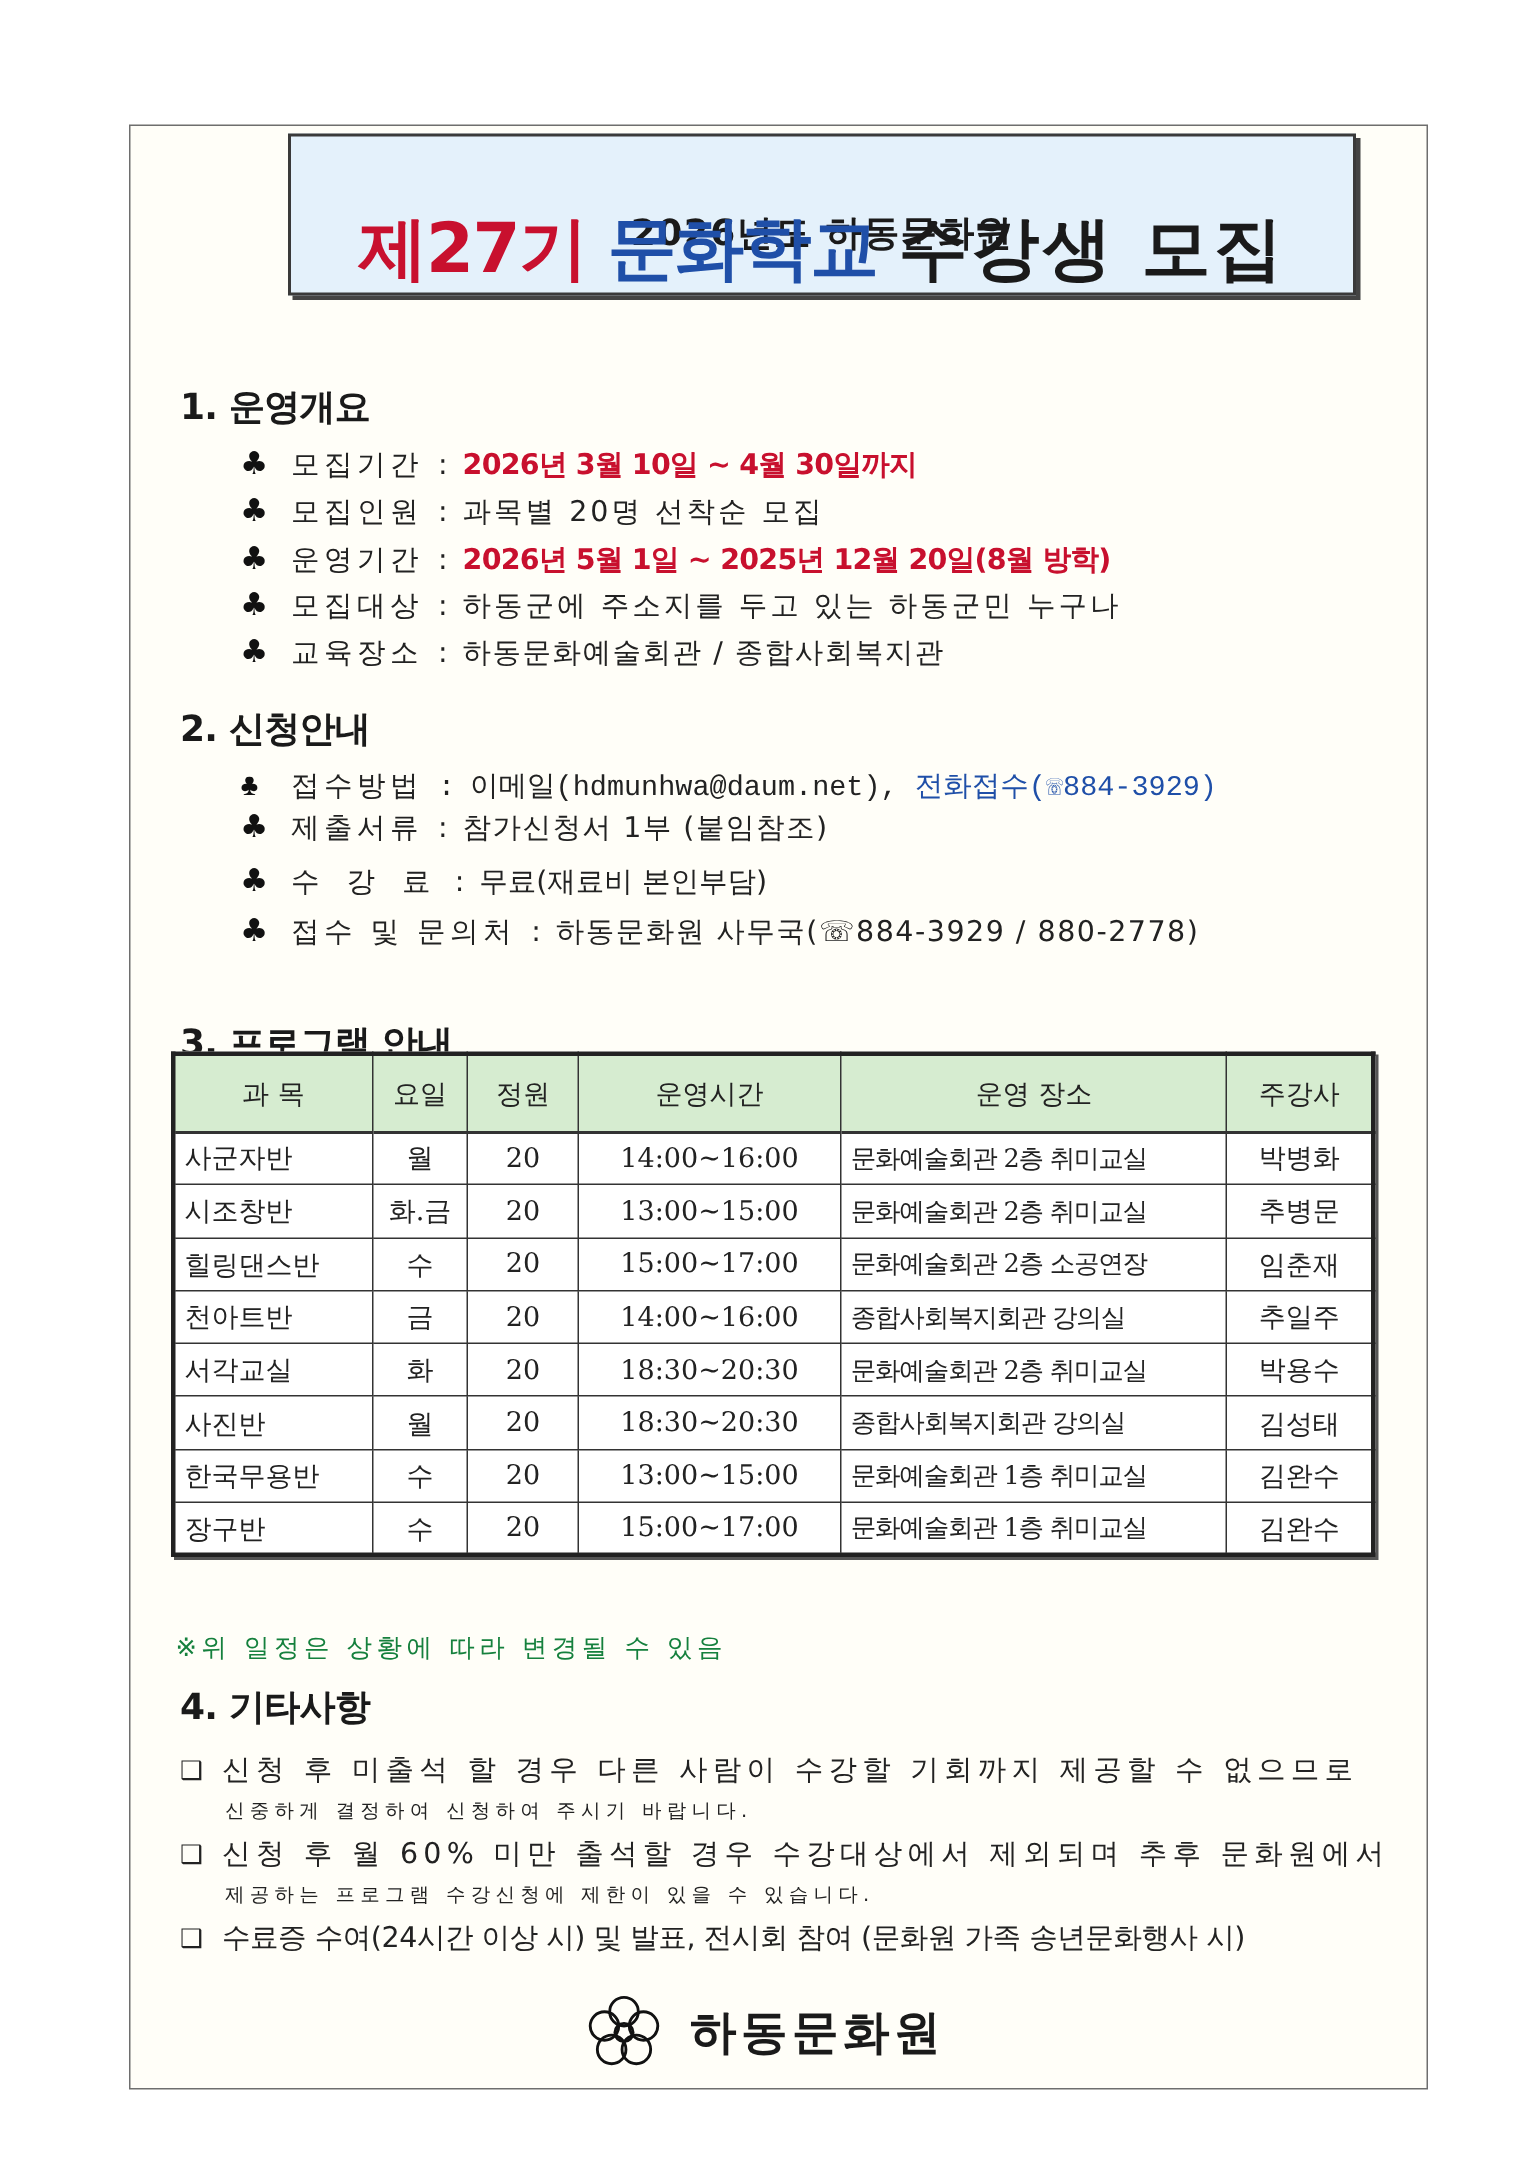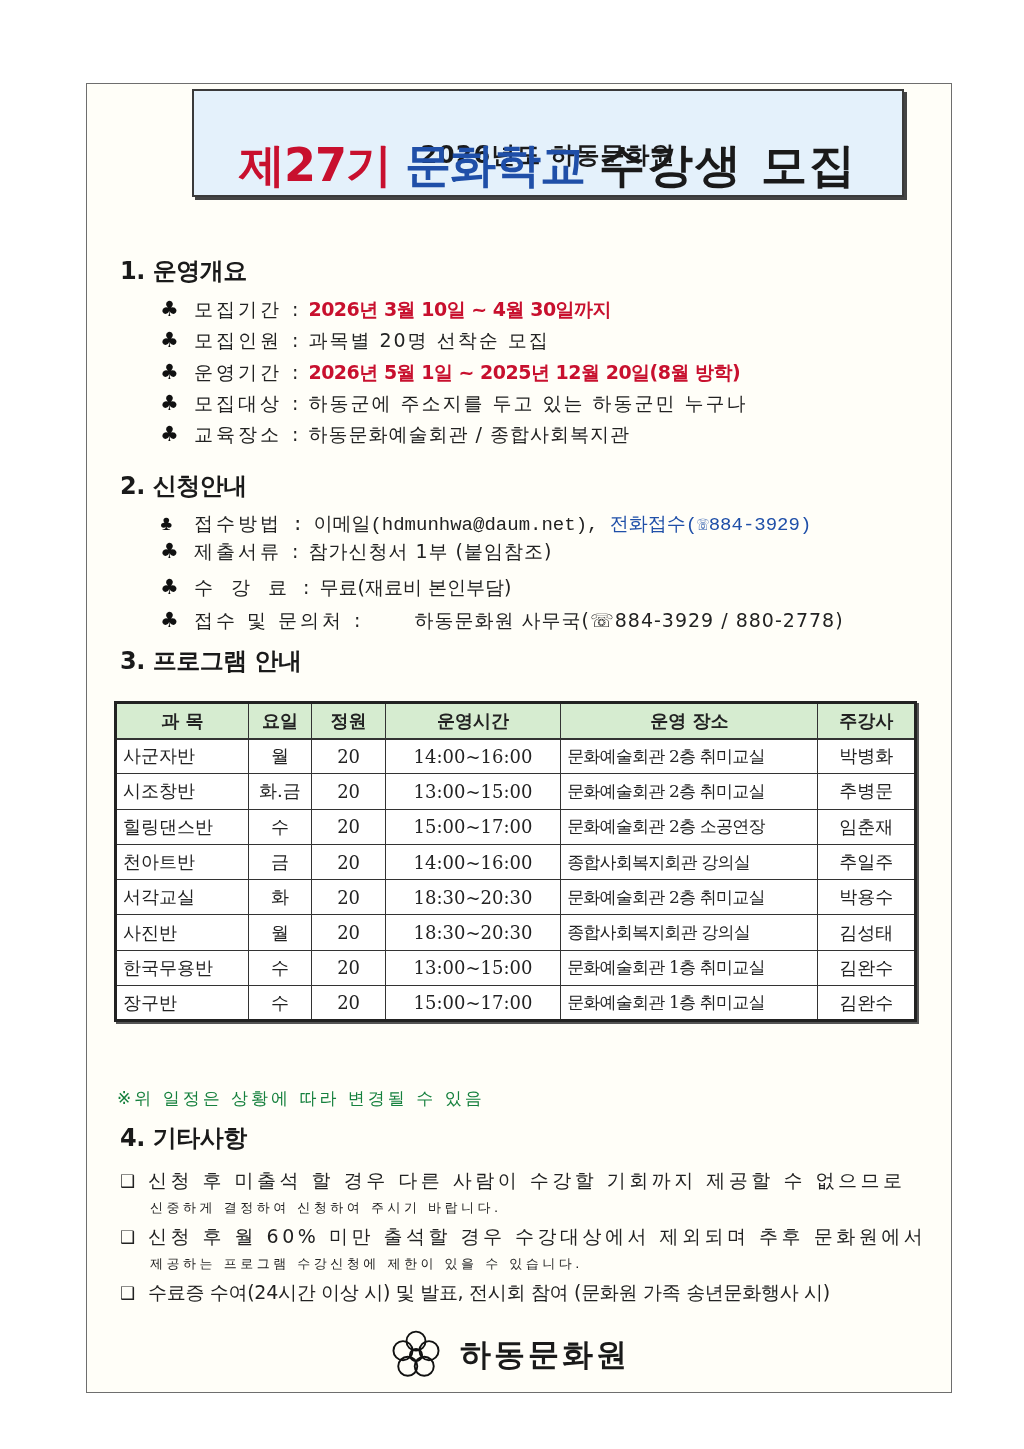--- a/index.html
+++ b/index.html
@@ -47,21 +47,21 @@
   .blue-txt { color: #1f4fa8; }
 
   table.prog {
     position: absolute; left: 114px; top: 701px; width: 803px;
     border-collapse: collapse; border: 3px solid #222;
     box-shadow: 2px 2px 0 #555;
     font-family: "DejaVu Serif", serif; font-size: 18px; color: #222;
     background: #ffffff;
   }
   table.prog th {
-    background: #d6ecd0; font-weight: bold; height: 36px;
+    background: #d6ecd0; font-weight: normal; height: 52px;
     border: 1.5px solid #333; border-bottom: 2.5px solid #333;
     font-family: "DejaVu Sans", sans-serif; font-size: 18px;
   }
   table.prog td {
     height: 35.3px; border: 1.5px solid #333; text-align: center; padding: 0 6px;
     white-space: nowrap;
   }
   table.prog td.left { text-align: left; }
   table.prog td.place { text-align: left; font-size: 17px; letter-spacing: -0.8px; }
 
@@ -120,24 +120,24 @@
 <div class="bullet-line" style="top:510px;font-family:Liberation Mono, monospace;">
   <span class="club">♣</span><span class="lbl">접수방법</span><span class="colon">:</span><span>이메일(hdmunhwa@daum.net),</span> <span class="blue-txt">전화접수(☏884-3929)</span>
 </div>
 <div class="bullet-line" style="top:536px;">
   <span class="club">♣</span><span class="lbl">제출서류</span><span class="colon">:</span><span style="letter-spacing:1px;">참가신청서 1부 (붙임참조)</span>
 </div>
 <div class="bullet-line" style="top:572px;">
   <span class="club">♣</span><span class="lbl" style="letter-spacing:6px;">수 강 료</span><span class="colon">:</span><span>무료(재료비 본인부담)</span>
 </div>
 <div class="bullet-line" style="top:605px;">
-  <span class="club">♣</span><span class="lbl">접수 및 문의처</span><span class="colon">:</span><span style="letter-spacing:1px;margin-left:44px;">하동문화원 사무국(☏884-3929 / 880-2778)</span>
-</div>
-
-<div class="section-h" style="top:645px;">3. 프로그램 안내</div>
+  <span class="club">♣</span><span class="lbl">접수 및 문의처</span><span class="colon">:</span><span style="letter-spacing:1px;">하동문화원 사무국(☏884-3929 / 880-2778)</span>
+</div>
+
+<div class="section-h" style="top:679px;">3. 프로그램 안내</div>
 
 <table class="prog">
   <colgroup>
     <col style="width:133px">
       <col style="width:64px">
       <col style="width:74px">
       <col style="width:176px">
       <col style="width:258px">
       <col style="width:98px">
   </colgroup>

